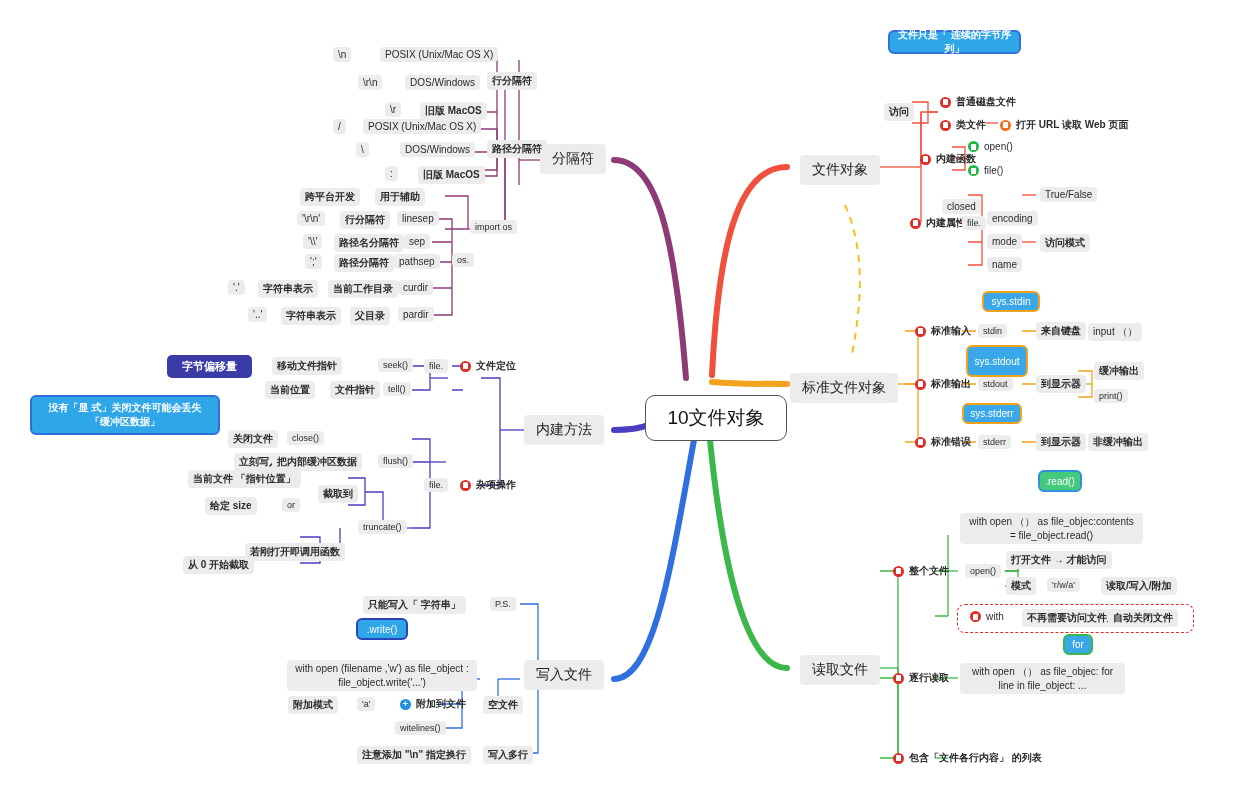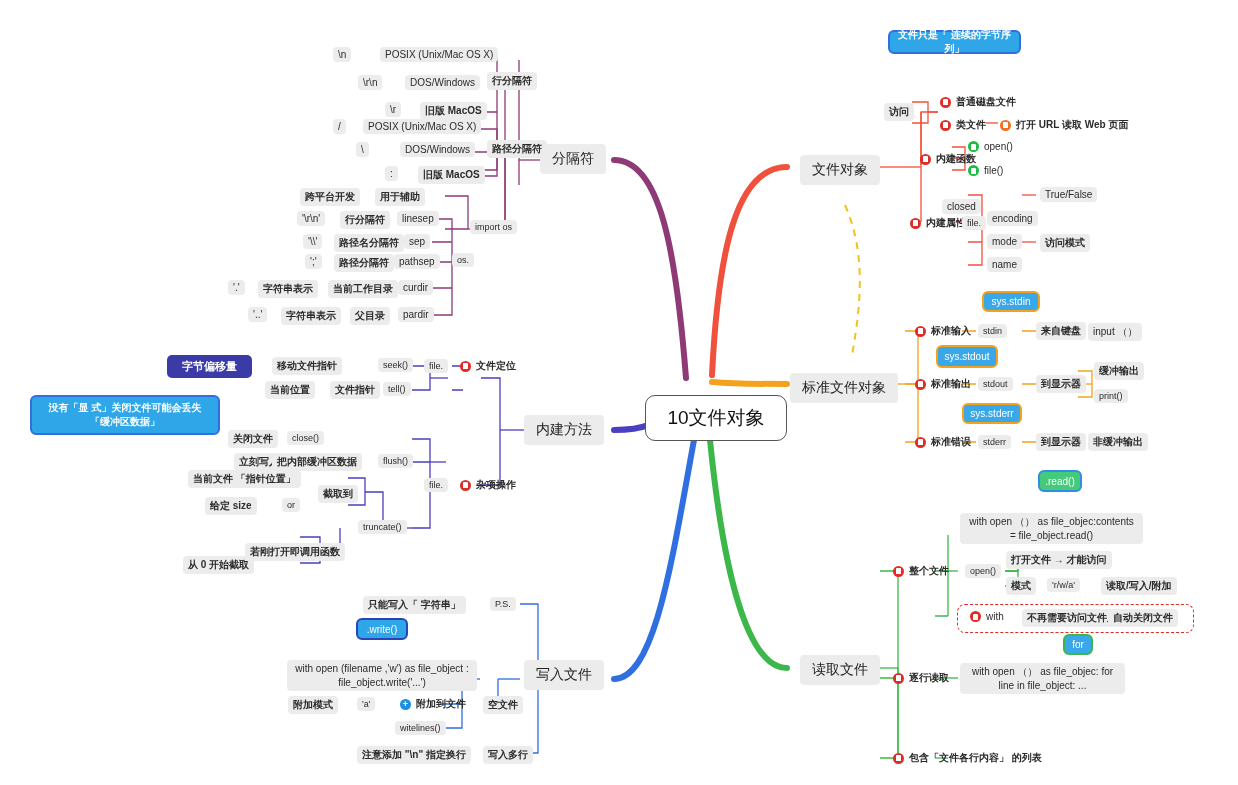--- a/index.html
+++ b/index.html
@@ -459,21 +459,21 @@
   <span>name</span>
     </div>
 
 <div class="node mainlabel" style="left:790px;top:373px;">
   <span>标准文件对象</span>
 </div>
 
 <div class="callout bluorg" style="left:982px;top:291px;width:58px;height:21px;font-size:10px;">
   <span>sys.stdin</span>
 </div>
-<div class="callout bluorg" style="left:936px;top:345px;width:62px;height:23px;font-size:10px;">
+<div class="callout bluorg" style="left:966px;top:345px;width:62px;height:32px;font-size:10px;">
   <span>sys.stdout</span>
 </div>
 <div class="callout bluorg" style="left:962px;top:403px;width:60px;height:21px;font-size:10px;">
   <span>sys.stderr</span>
 </div>
 
 <div class="node t10 plain" style="left:910px;top:322px;">
   <span class="badge red"></span>
   <span class="bold">标准输入</span>
 </div>

